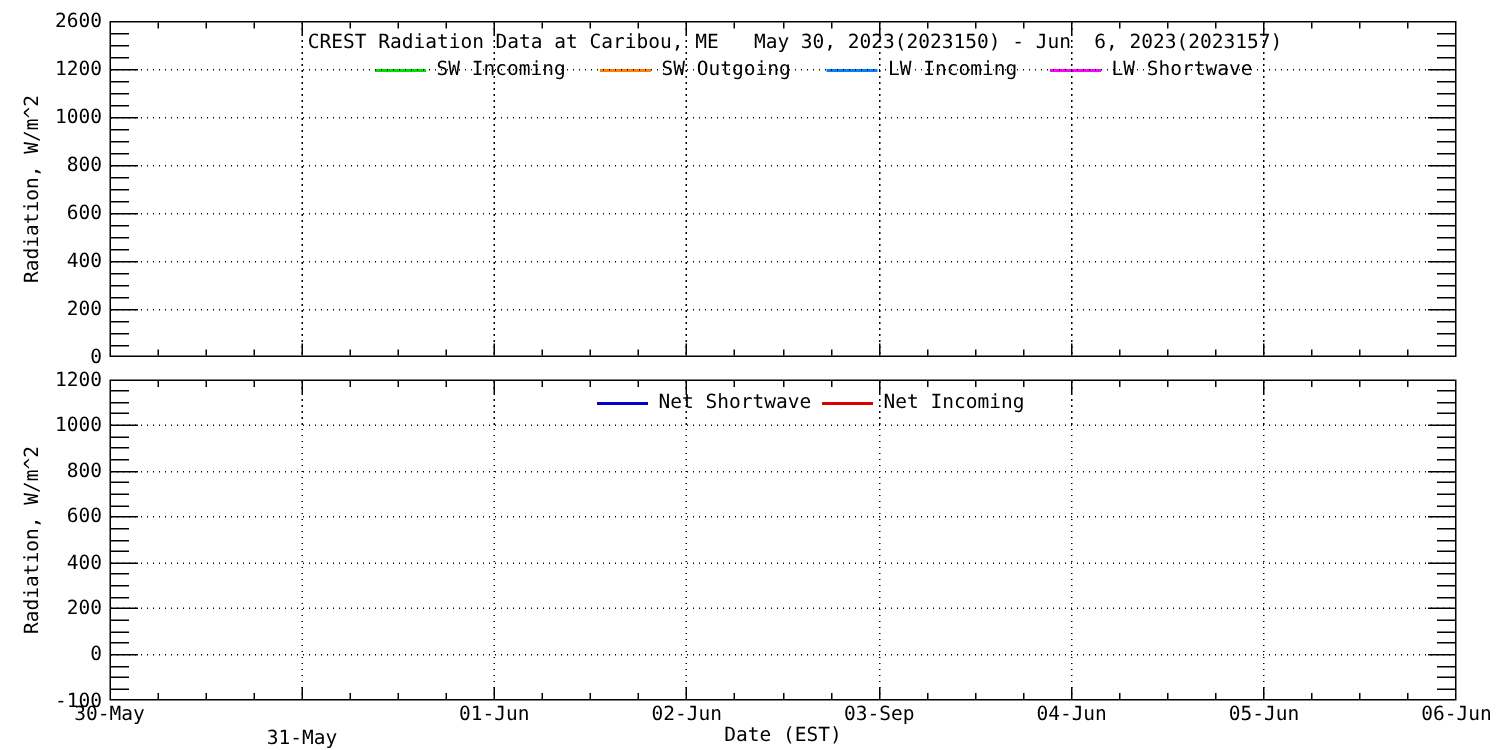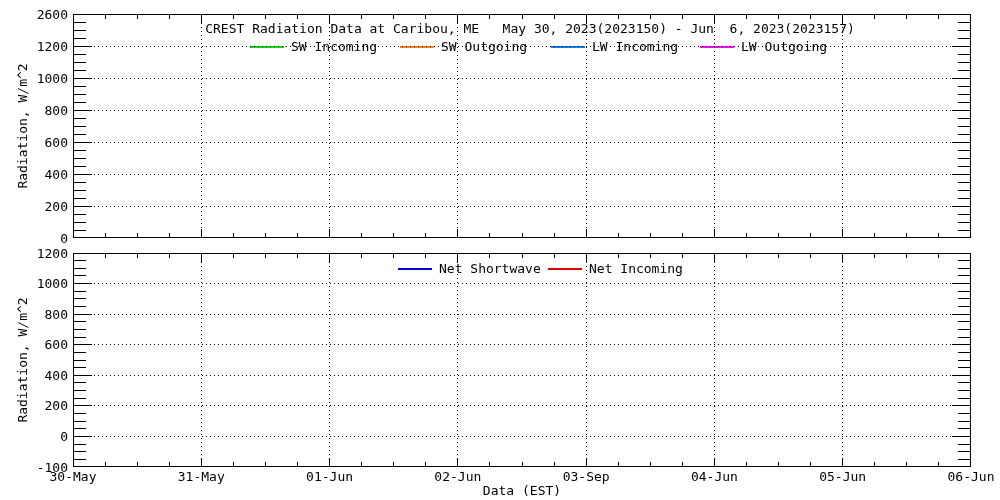--- a/index.html
+++ b/index.html
@@ -36,34 +36,34 @@
     <span class="leg-line" style="left: 250px; top: 46px; background: rgb(0, 221, 0);"></span>
     <span class="leg-text" style="left:291px; top:40px;">SW Incoming</span>
 
     <span class="leg-line" style="left: 400px; top: 46px; background: rgb(255, 128, 0);"></span>
     <span class="leg-text" style="left:441px; top:40px;">SW Outgoing</span>
 
     <span class="leg-line" style="left: 551px; top: 46px; background: rgb(0, 128, 255);"></span>
     <span class="leg-text" style="left:592px; top:40px;">LW Incoming</span>
 
     <span class="leg-line" style="left: 700px; top: 46px; background: rgb(255, 0, 255);"></span>
-    <span class="leg-text" style="left:741px; top:40px;">LW Outgoing</span>
+    <span class="leg-text" style="left:741px; top:40px;">LW Shortwave</span>
   </div>
 
   <div>
     <span class="leg-line" style="left: 398px; top: 268px; background: rgb(0, 0, 204);"></span>
     <span class="leg-text" style="left:439px; top:262px;">Net Shortwave</span>
 
     <span class="leg-line" style="left: 548px; top: 268px; background: rgb(221, 0, 0);"></span>
     <span class="leg-text" style="left:589px; top:262px;">Net Incoming</span>
   </div>
 
   <div class="vtitle" style="left:22px; top:126px;">Radiation, W/m^2</div>
   <div class="vtitle" style="left:22px; top:360px;">Radiation, W/m^2</div>
-  <div class="xtitle" style="left:522px; top:483px;">Data (EST)</div>
+  <div class="xtitle" style="left:522px; top:483px;">Date (EST)</div>
 
 <div class="grid-v" style="left: 200.786px; top: 15px; height: 222px;"></div>
     <div class="grid-v" style="left: 329.071px; top: 15px; height: 222px;"></div>
     <div class="grid-v" style="left: 457.357px; top: 15px; height: 222px;"></div>
     <div class="grid-v" style="left: 585.643px; top: 15px; height: 222px;"></div>
     <div class="grid-v" style="left: 713.929px; top: 15px; height: 222px;"></div>
     <div class="grid-v" style="left: 842.214px; top: 15px; height: 222px;"></div>
     <div class="grid-h" style="left: 74px; top: 205.5px; width: 896px;"></div>
     <div class="grid-h" style="left: 74px; top: 173.5px; width: 896px;"></div>
     <div class="grid-h" style="left: 74px; top: 141.5px; width: 896px;"></div>
@@ -308,20 +308,20 @@
     <div class="tick" style="left: 958px; top: 260.143px; width: 12px; height: 1px;"></div>
     <div class="ylab" style="top: 460.5px;">-100</div>
     <div class="ylab" style="top: 429.929px;">0</div>
     <div class="ylab" style="top: 399.357px;">200</div>
     <div class="ylab" style="top: 368.786px;">400</div>
     <div class="ylab" style="top: 338.214px;">600</div>
     <div class="ylab" style="top: 307.643px;">800</div>
     <div class="ylab" style="top: 277.071px;">1000</div>
     <div class="ylab" style="top: 246.5px;">1200</div>
     <div class="xlab" style="left: 33px; top: 470px;">30-May</div>
-    <div class="xlab" style="left: 161.286px; top: 470px;">31-May</div>
+    <div class="xlab" style="left: 161.286px; top: 486px;">31-May</div>
     <div class="xlab" style="left: 289.571px; top: 470px;">01-Jun</div>
     <div class="xlab" style="left: 417.857px; top: 470px;">02-Jun</div>
     <div class="xlab" style="left: 546.143px; top: 470px;">03-Sep</div>
     <div class="xlab" style="left: 674.429px; top: 470px;">04-Jun</div>
     <div class="xlab" style="left: 802.714px; top: 470px;">05-Jun</div>
     <div class="xlab" style="left: 931px; top: 470px;">06-Jun</div>
   </div>
 
 </body></html>

